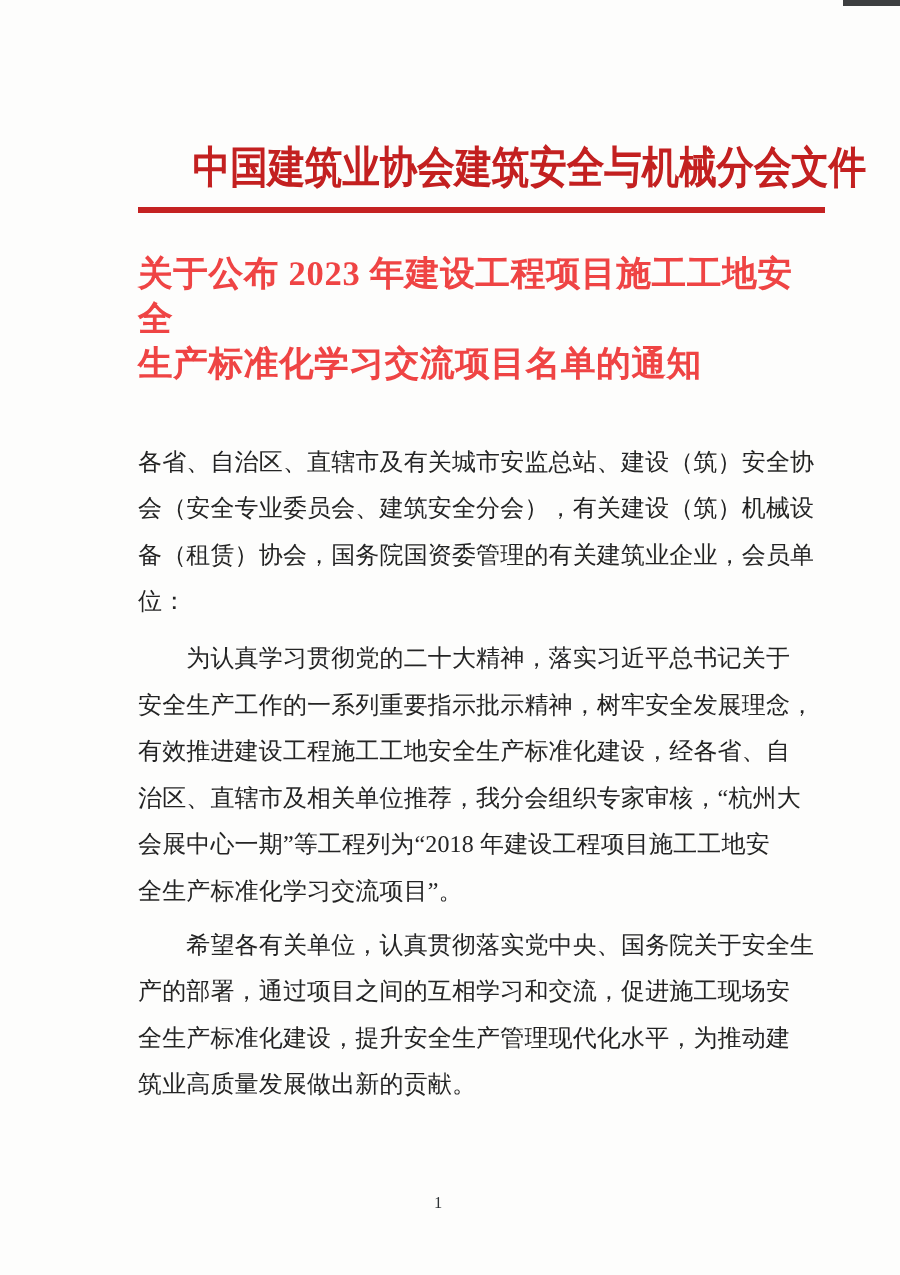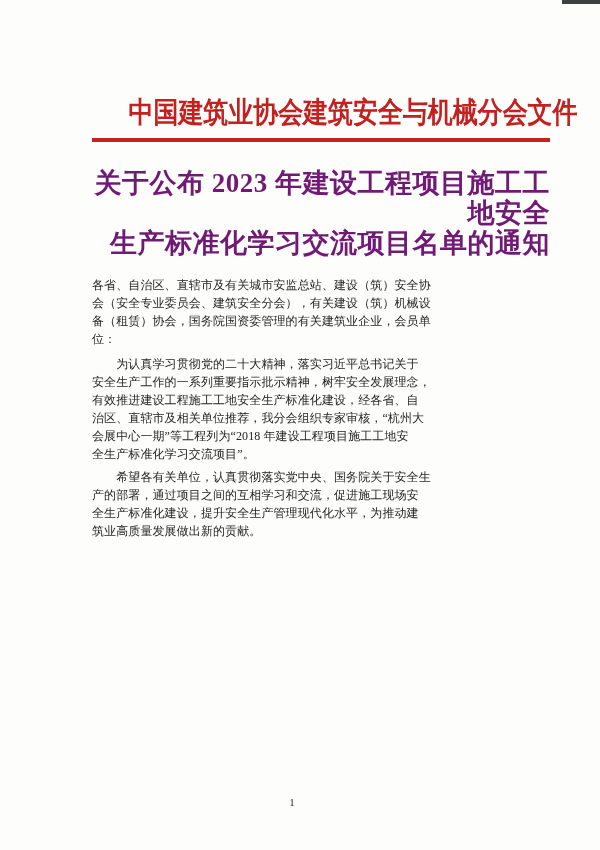--- a/index.html
+++ b/index.html
@@ -54,34 +54,34 @@
   .red-rule {
     margin-top: 8px;
     width: 100%;
     height: 3.5px;
     background: #c42222;
   }
 
   
   .doc-title {
     margin: 26px 0 0 0;
-    text-align: right;
+    text-align: left;
     font-weight: bold;
-    font-size: 27px;
+    font-size: 23px;
     line-height: 30px;
-    color: #701a75;
+    color: #ef4444;
     white-space: pre-line;
     letter-spacing: 0.5px;
   }
 
   
   .body-text {
-    margin-top: 18px;
-    font-size: 12px;
-    line-height: 18px;
+    margin-top: 35px;
+    font-size: 16px;
+    line-height: 31px;
     color: #242424;
     letter-spacing: 0.1px;
   }
   .body-text p {
     margin: 0;
     white-space: pre-line;
     overflow-wrap: break-word;
   }
   .body-text p.para-2 { margin-top: 7px; }
   .body-text p.para-3 { margin-top: 5px; }

